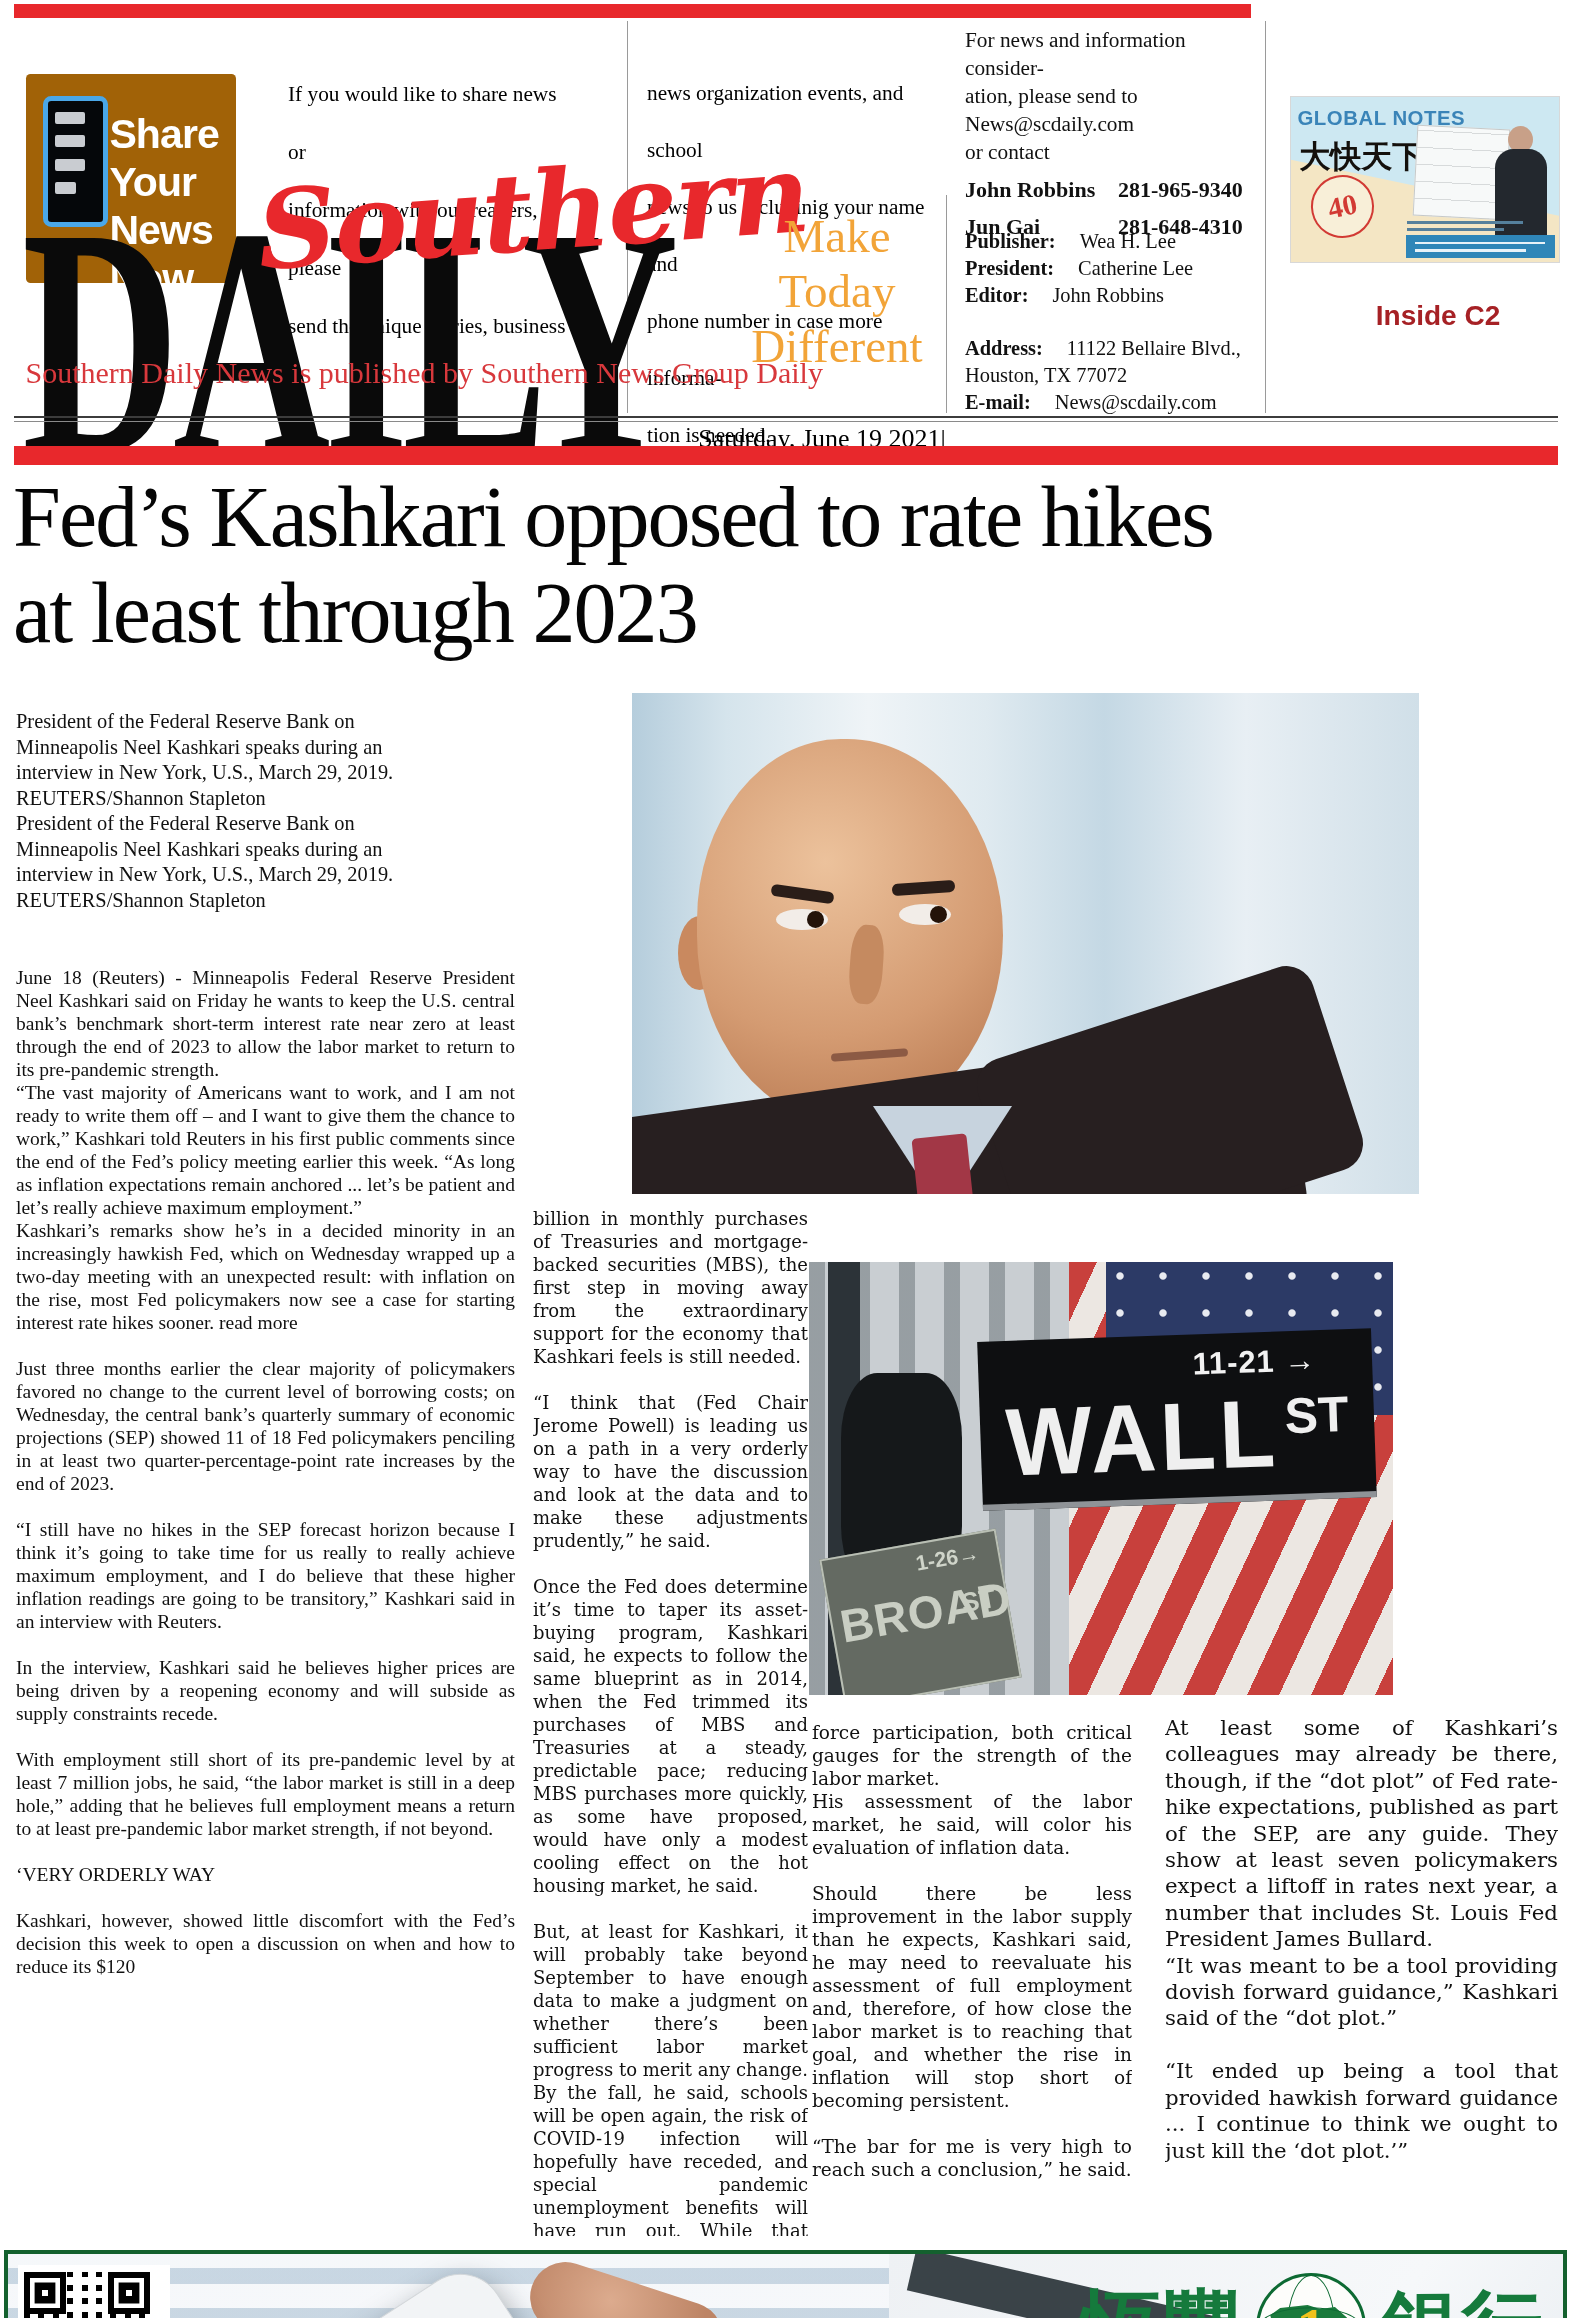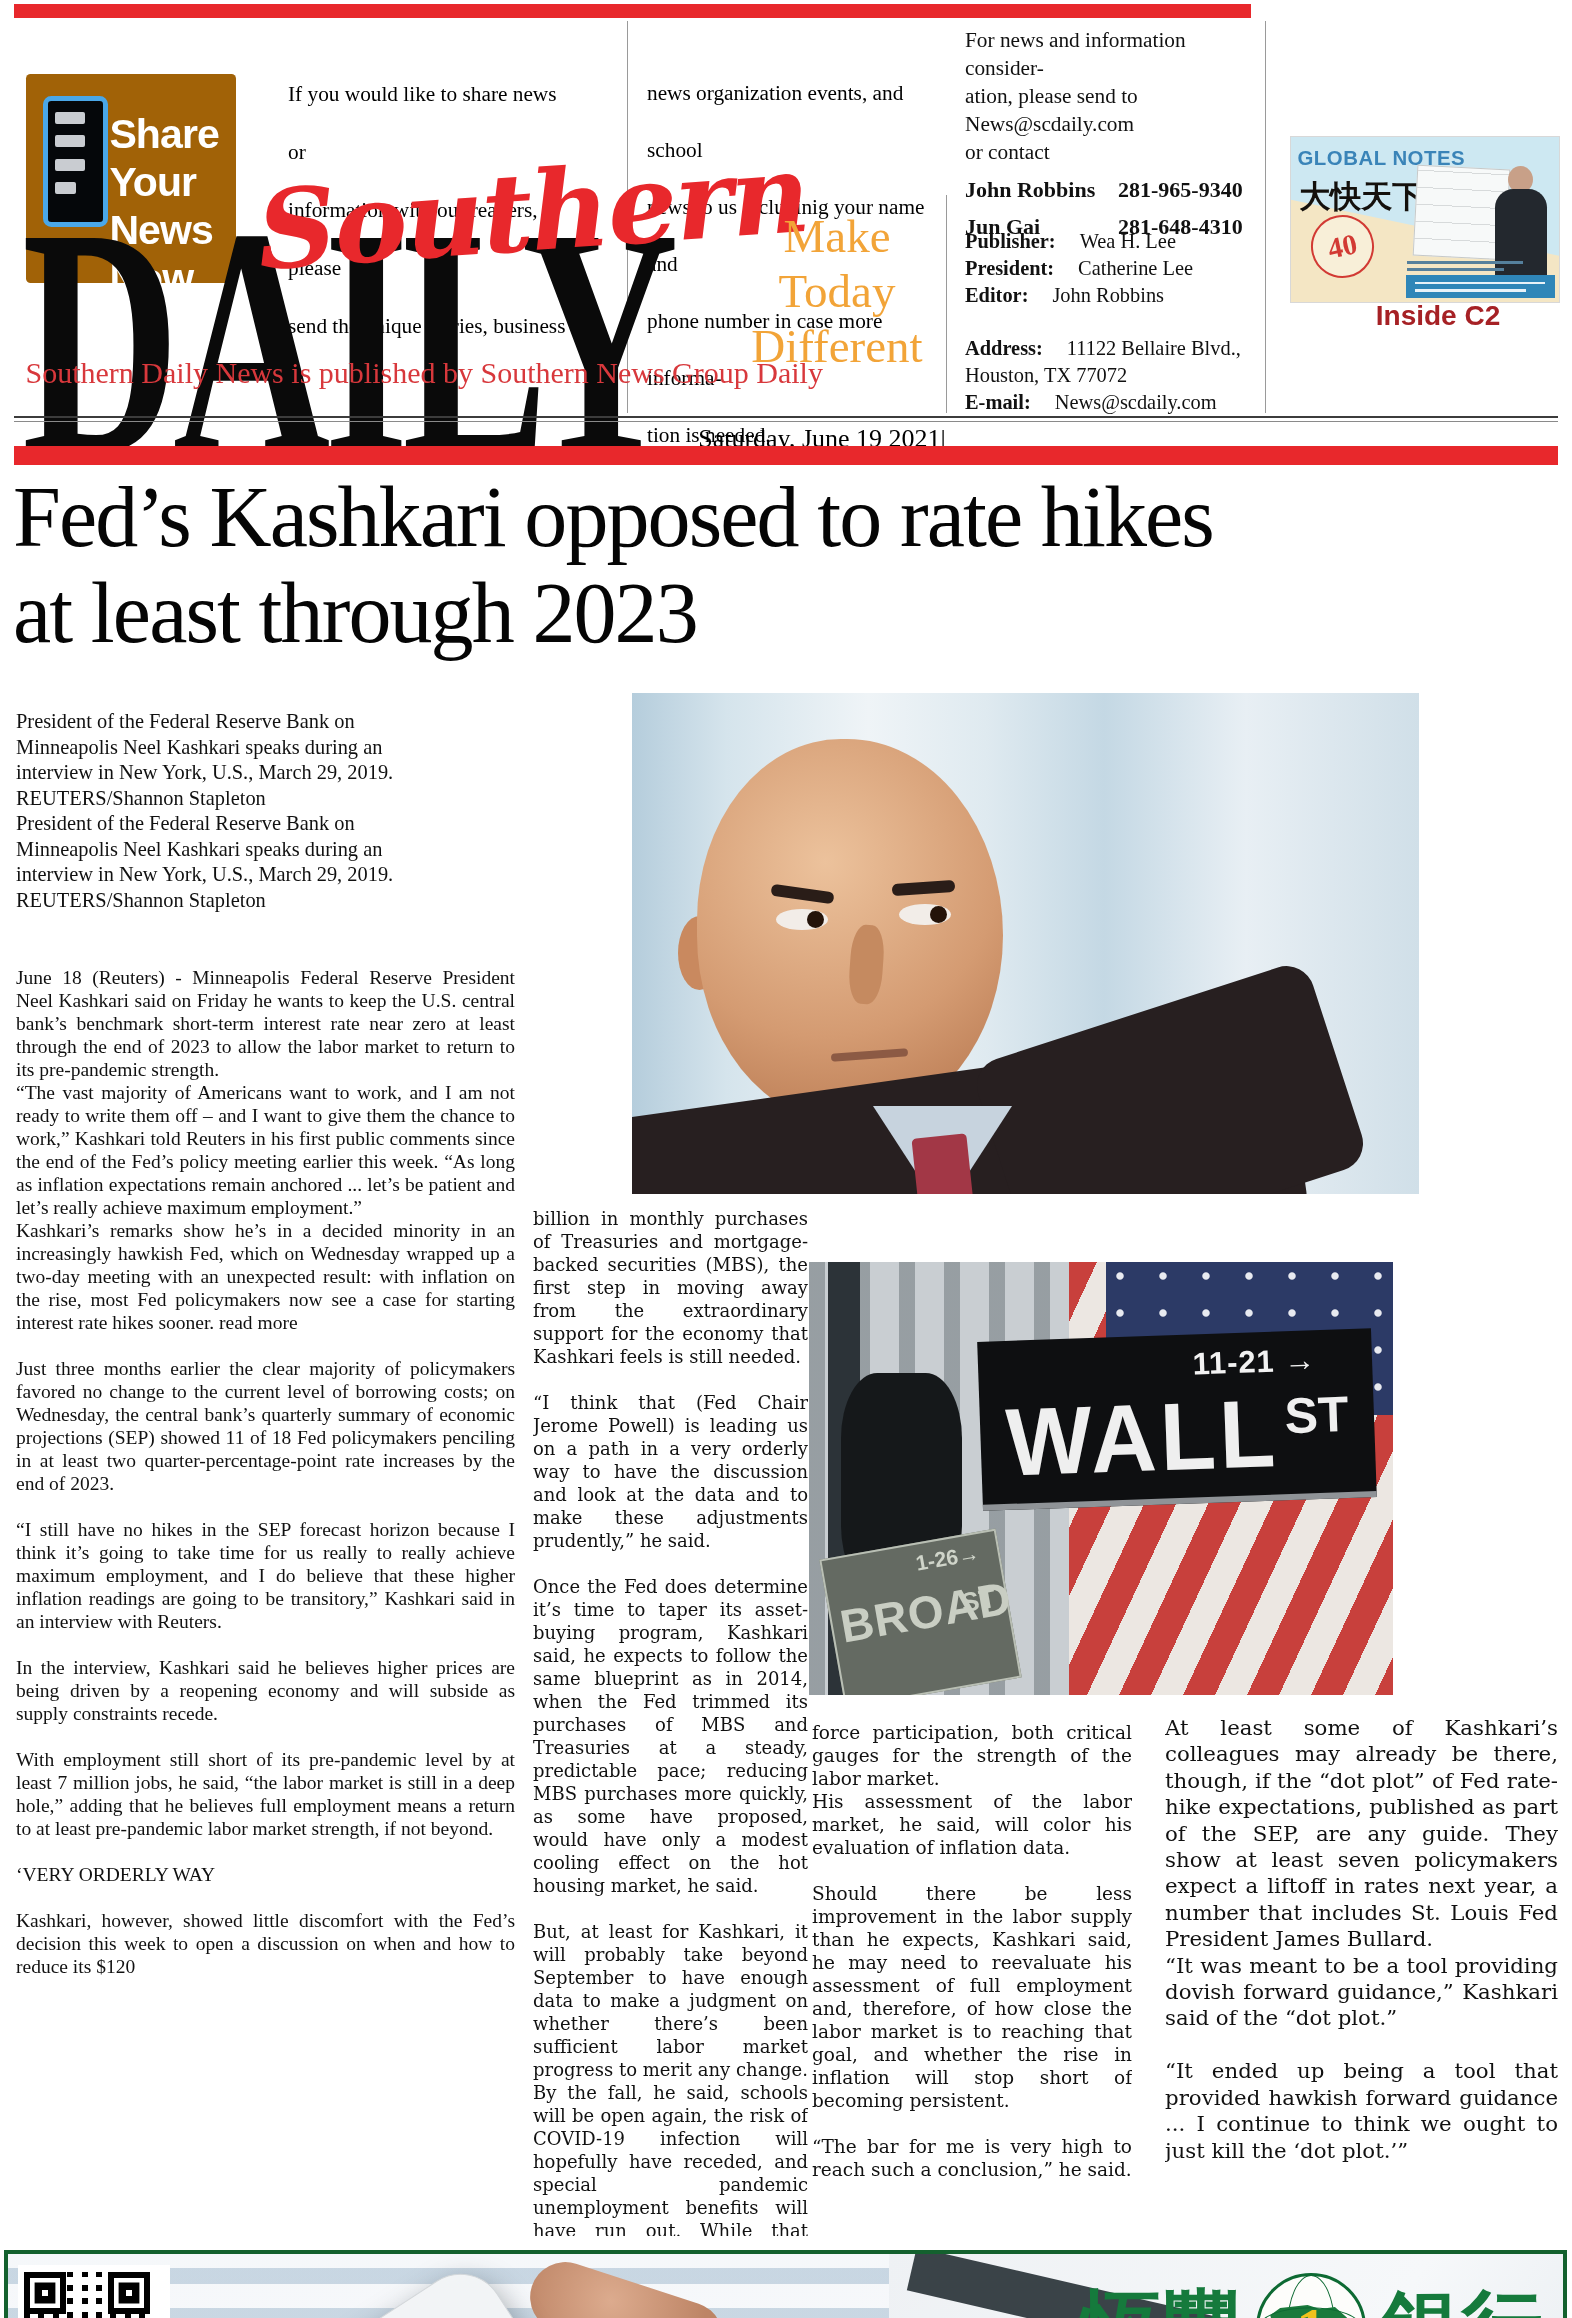--- a/index.html
+++ b/index.html
@@ -27,21 +27,21 @@
   #southern{left:257px;top:148px;font-family:"DejaVu Serif",serif;font-style:italic;font-weight:bold;
             font-size:109px;color:#e8282c;transform:rotate(-4deg);letter-spacing:-1.9px;}
   #daily{left:22px;top:179px;font-weight:bold;font-size:218px;letter-spacing:-6.5px;line-height:218px;
          transform:scaleY(1.5);transform-origin:top left;color:#0a0a0a;}
   #slogan{left:728px;top:209px;width:218px;text-align:center;font-size:47px;line-height:55px;color:#f2a438;}
   #tagline{left:25.5px;top:356px;width:881px;font-size:30px;color:#d8383c;}
   #mast-rule{left:14px;top:416px;width:1544px;border-top:2.3px solid #3c3c3c;}
   #mast-rule2{left:14px;top:421px;width:1544px;border-top:1.4px solid #8a8a8a;}
   #date-line{left:0;top:424px;width:1572px;text-align:center;font-size:26px;color:#000;padding-left:36px;}
   
-  #thumb{left:1290px;top:96px;width:268px;height:165px;background:#cde8f2;overflow:hidden;border:0.5px solid #d8d8d8;margin-top:40px;}
+  #thumb{left:1290px;top:96px;width:268px;height:165px;background:#cde8f2;overflow:hidden;border:0.5px solid #d8d8d8;}
   #thumb-beige{position:absolute;left:0;top:0;width:100%;height:100%;
      background:#f4e6c4;clip-path:polygon(0 38%,100% 72%,100% 100%,0 100%);}
   #thumb-title{position:absolute;left:6.5px;top:10.2px;font-family:"Liberation Sans",sans-serif;
      font-weight:bold;font-size:20.4px;color:#3a84b8;letter-spacing:0.5px;}
   #thumb-cal{position:absolute;left:8.3px;top:39px;font-size:31px;font-weight:bold;color:#14100c;}
   #thumb-seal{position:absolute;left:19.5px;top:78px;width:59px;height:59px;border:2.8px solid #d23a34;
      border-radius:50%;color:#d23a34;font-weight:bold;font-size:29px;display:flex;align-items:center;
      justify-content:center;transform:rotate(-12deg);background:rgba(255,255,255,.35);}
   #thumb-board{position:absolute;left:124px;top:30px;width:91px;height:89px;background:#f7f9f9;border:1.4px solid #c6c9c9;
      transform:rotate(3deg);background-image:repeating-linear-gradient(0deg,transparent 0 16px,#d7dadb 16px 17px);}

